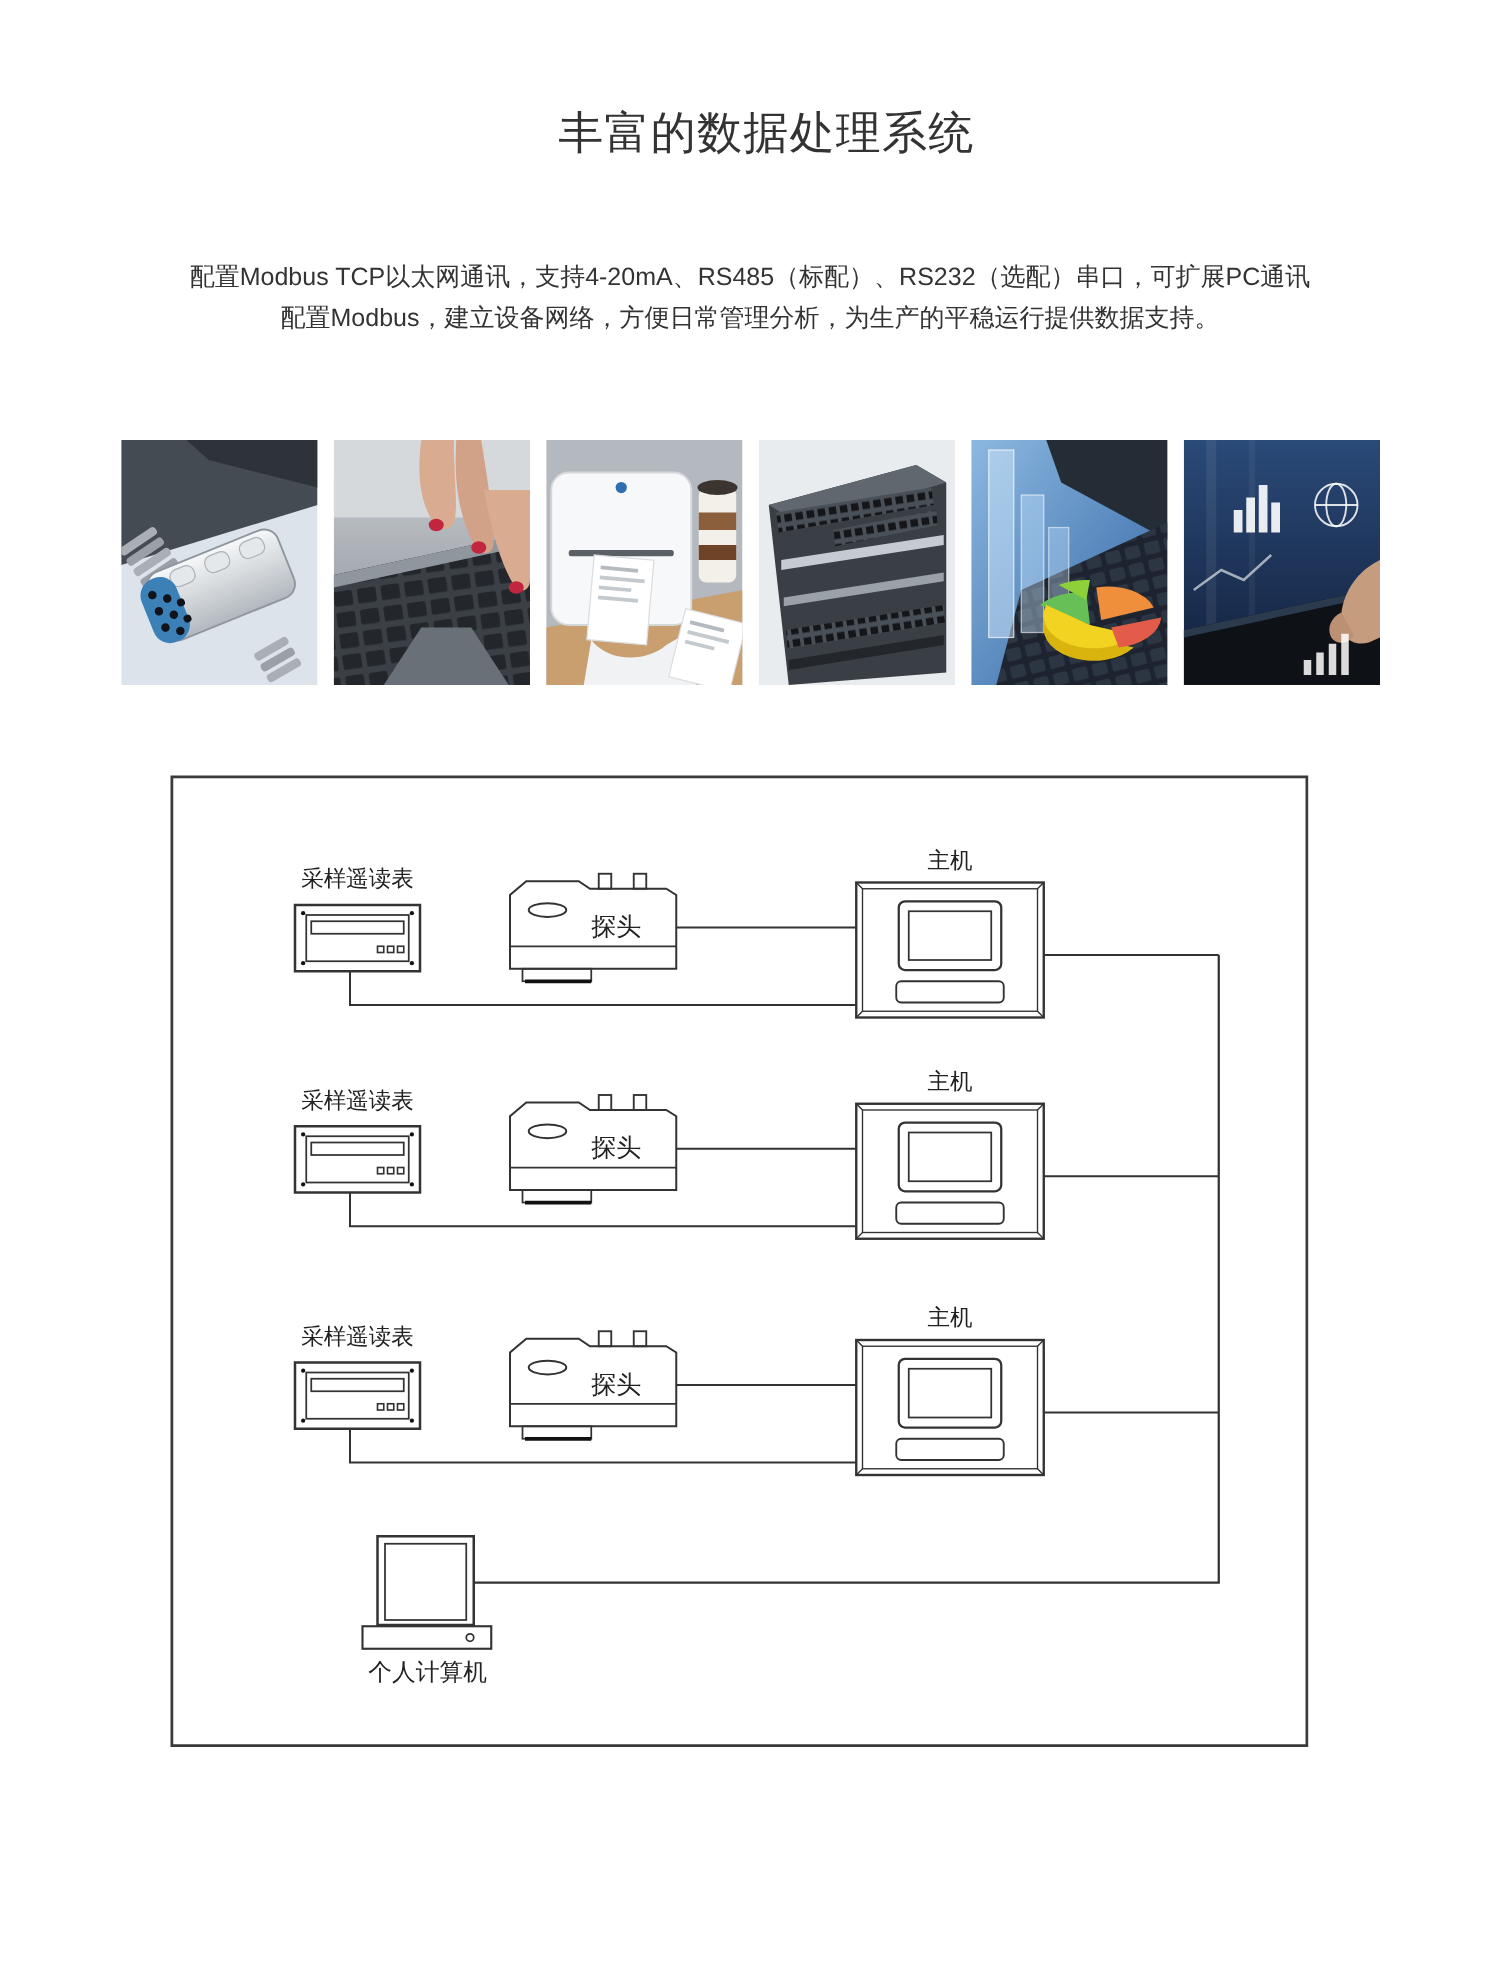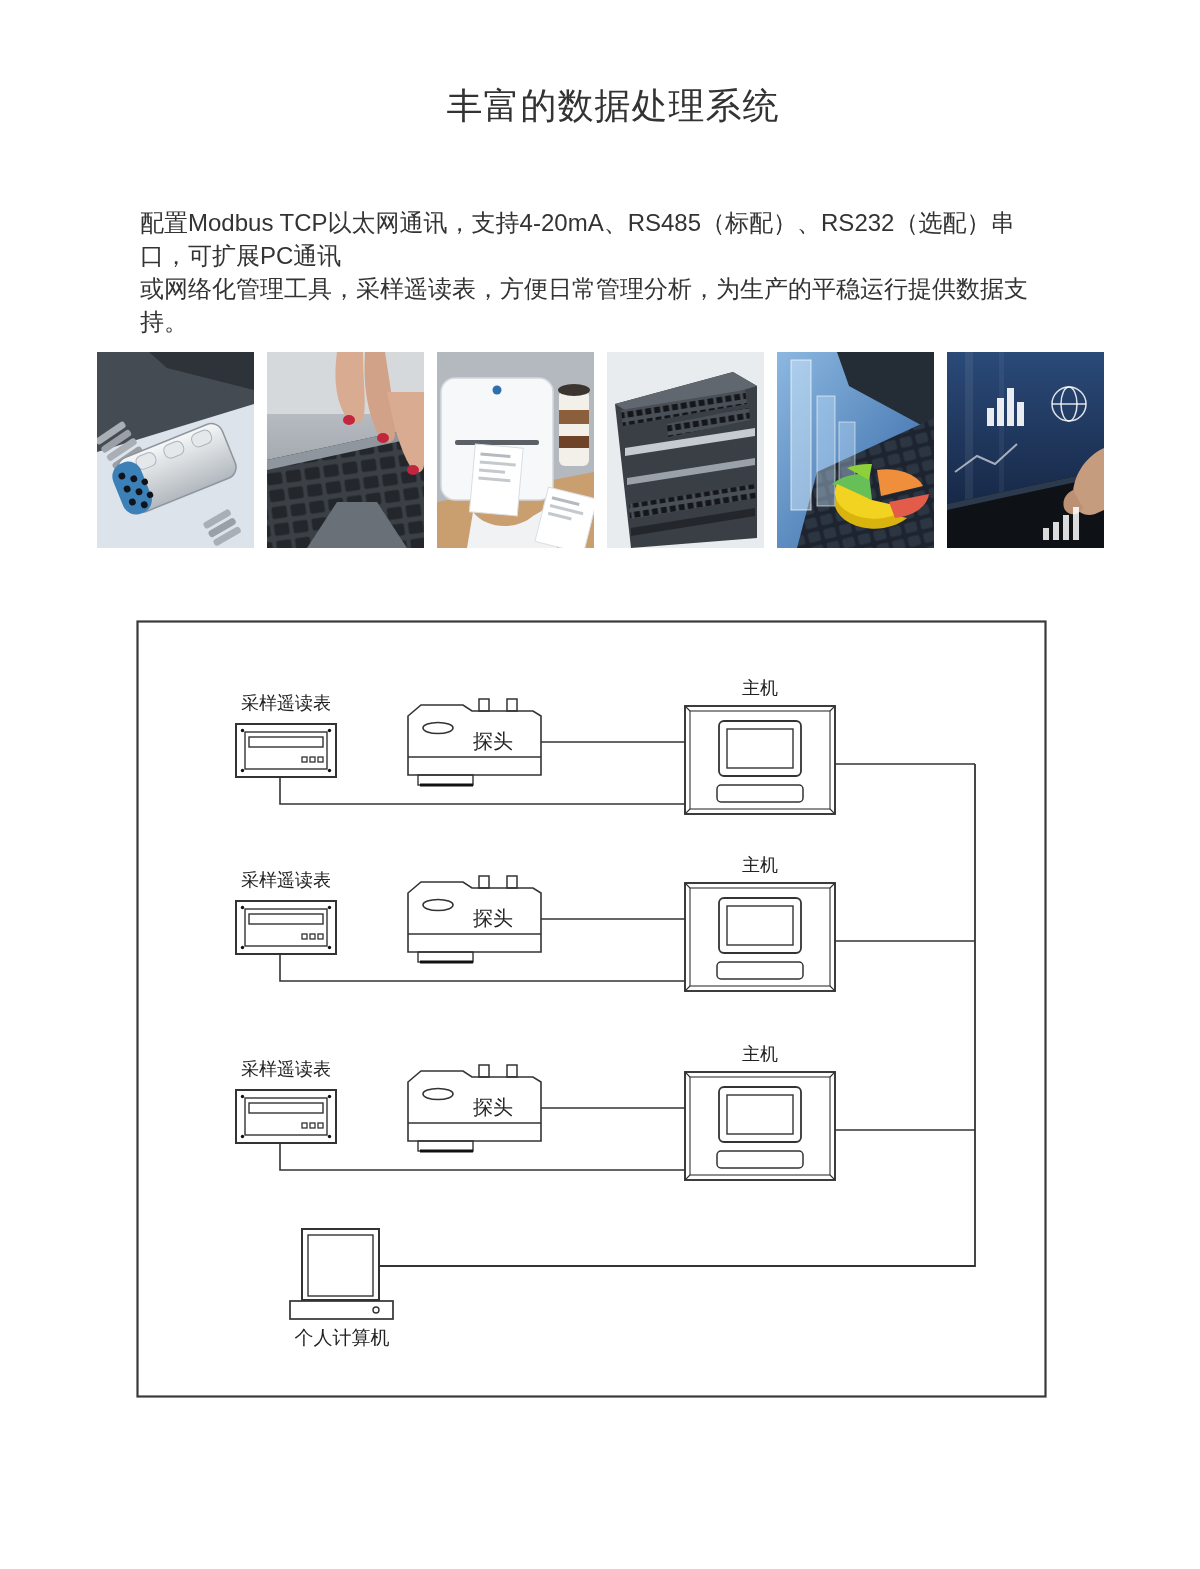--- a/index.html
+++ b/index.html
@@ -8,42 +8,42 @@
     font-family:"Liberation Sans", sans-serif;color:#333;
     overflow:hidden;
   }
   .title-block{
     position:absolute;top:75px;left:13px;width:1200px;
     text-align:center;font-size:36px;line-height:61px;
     color:#333;font-weight:500;letter-spacing:1px;
   }
   .para-block{
     position:absolute;top:206px;left:140px;width:920px;
-    font-size:24px;line-height:33px;color:#333;
+    text-align:center;font-size:20px;line-height:33px;color:#333;
   }
   .photo-row{
     position:absolute;top:352px;left:97px;display:flex;gap:13px;
   }
   .photo{width:157px;height:196px;display:block;}
   .diagram-box{
     position:absolute;left:136px;top:620px;width:911px;height:664px;
   }
   .diagram-box svg{display:block;width:911px;height:778px;}
   text{fill:#222;font-family:"Liberation Sans", sans-serif;}
 </style>
 </head>
 <body>
 
 <div class="title-block">
   <div>丰富的数据处理系统</div>
 </div>
 
 <div class="para-block">
   <div>配置Modbus TCP以太网通讯，支持4-20mA、RS485（标配）、RS232（选配）串口，可扩展PC通讯</div>
-  <div>或网络化管理工具，采样遥读表，方便日常管理分析，为生产的平稳运行提供数据支持。</div>
+  <div>配置Modbus，建立设备网络，方便日常管理分析，为生产的平稳运行提供数据支持。</div>
 </div>
 
 <div class="photo-row">
 
   <svg class="photo" viewBox="0 0 157 196">
     <defs>
       <linearGradient id="silver1" x1="0" y1="0" x2="0" y2="1">
         <stop offset="0" stop-color="#f6f8f9"></stop>
           <stop offset="1" stop-color="#b2b8be"></stop>
       </linearGradient>

